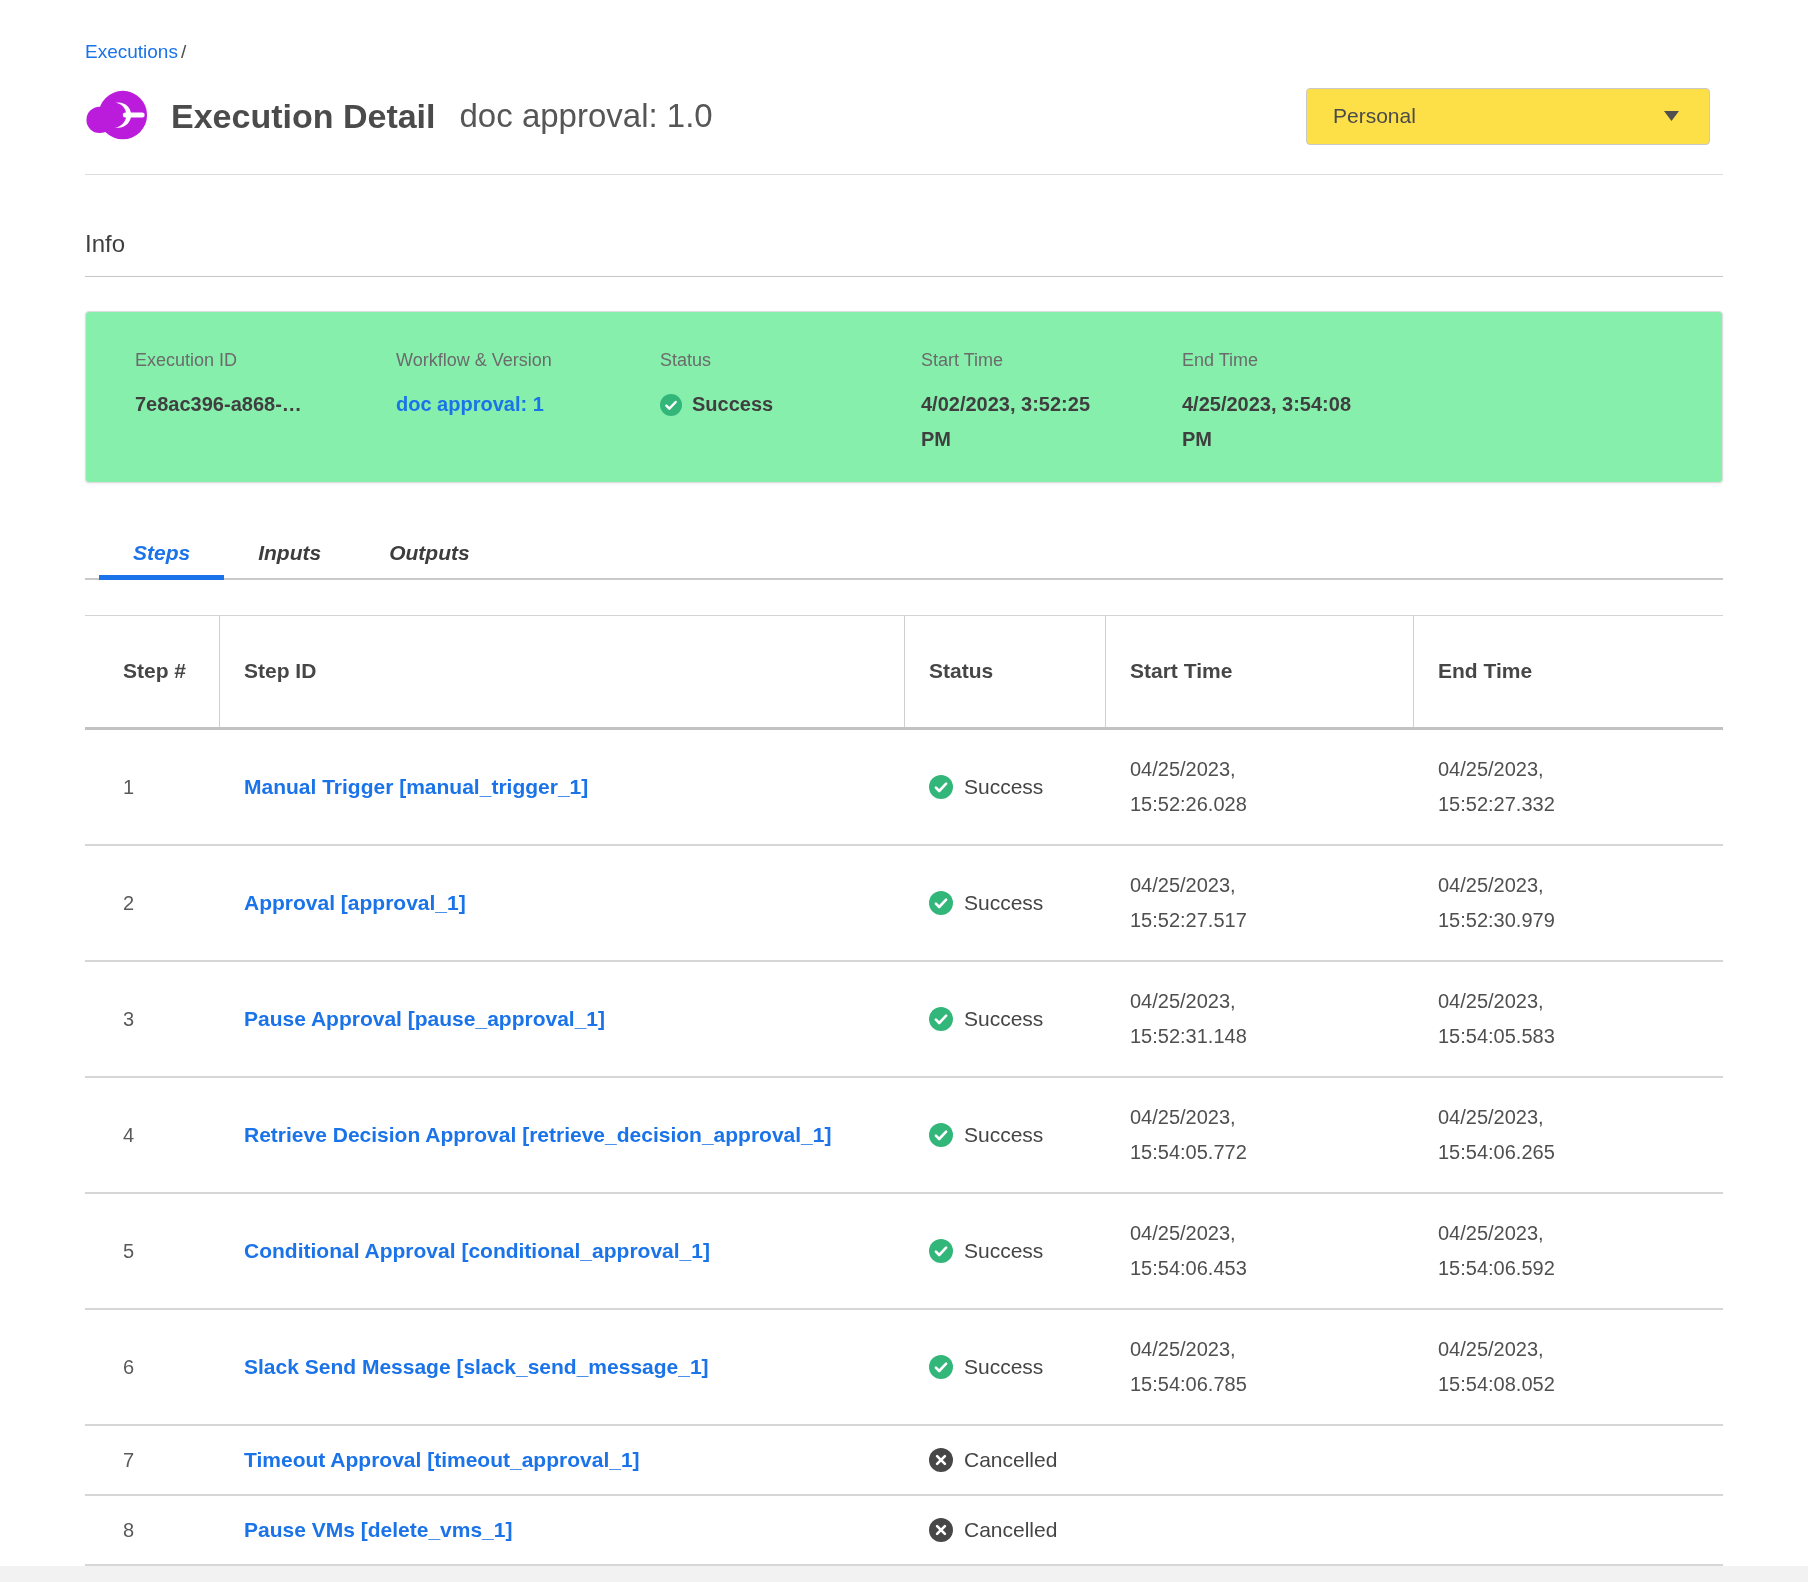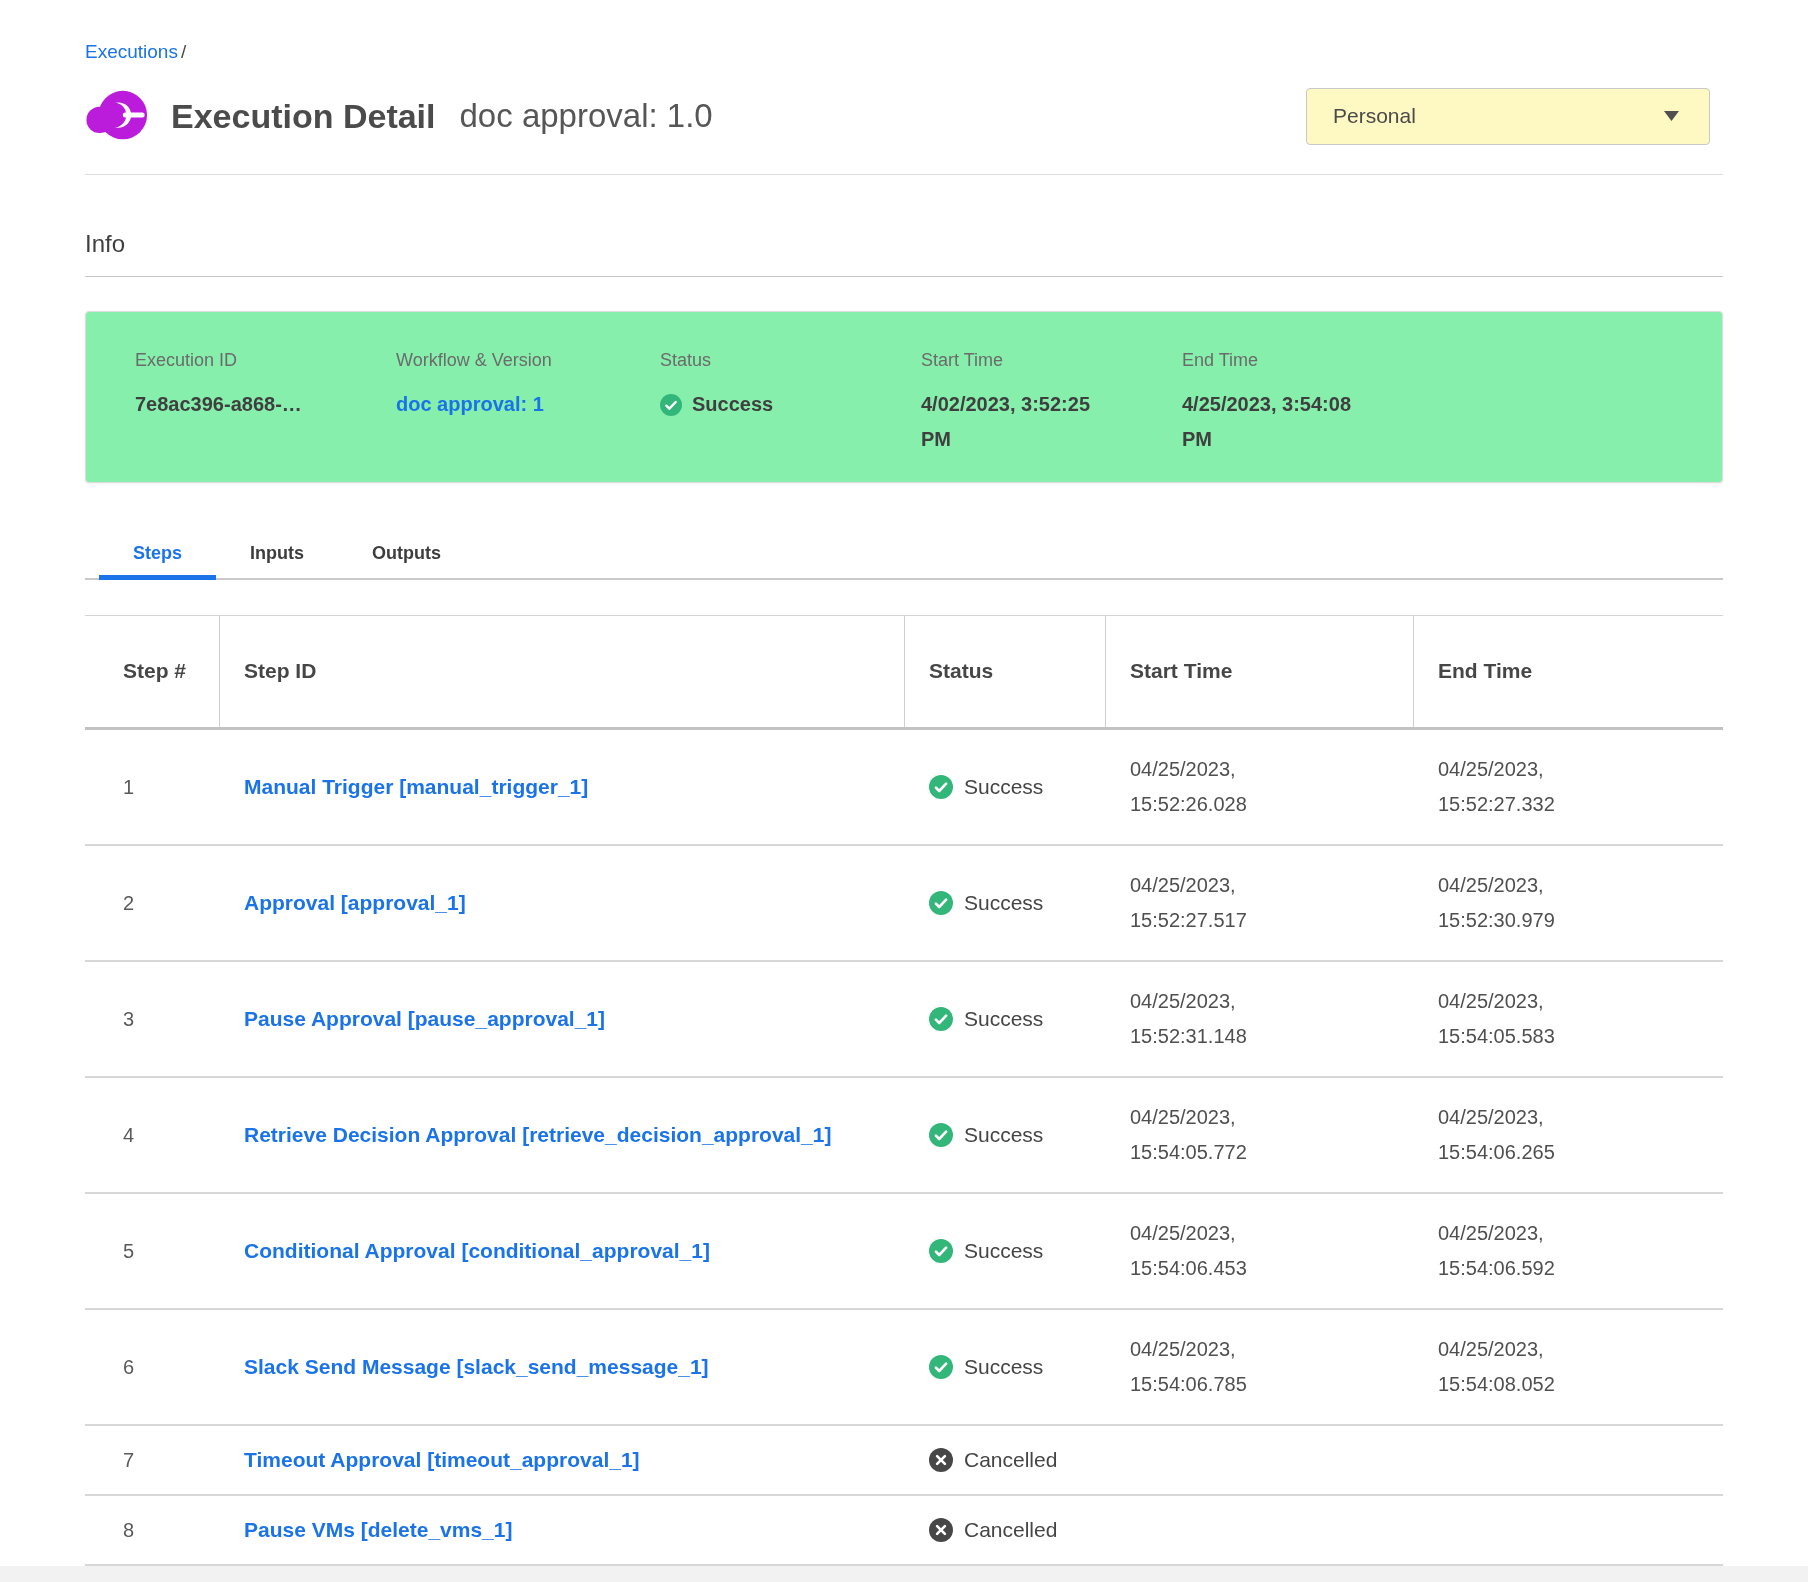--- a/index.html
+++ b/index.html
@@ -29,21 +29,21 @@
   
   .header-row { margin-top: 24px; display: flex; align-items: center; justify-content: space-between; height: 58px; }
   .title-wrap { display: flex; align-items: center; gap: 22px; }
   .logo { width: 64px; height: 58px; flex: 0 0 auto; }
   .page-title { font-size: 34px; font-weight: 700; color: #4b4b4b; }
   .page-subtitle { font-size: 33px; font-weight: 400; color: #565656; margin-left: 2px; }
 
   .scope-select {
     width: 404px; height: 57px;
     border: 1px solid #c9c9c9; border-radius: 4px;
-    background: #fef9c3;
+    background: #fde047;
     display: flex; align-items: center; justify-content: space-between;
     padding: 0 30px 0 26px;
     font-size: 21px; color: #4a4a4a;
     cursor: pointer;
     margin-right: 13px;
   }
 
   .rule-title { border: none; border-top: 1px solid #dcdcdc; margin-top: 29px; }
 
   
@@ -66,22 +66,23 @@
   .info-field .f-value a { color: #1a73e8; text-decoration: none; cursor: pointer; }
   .status-inline { display: flex; align-items: center; gap: 10px; font-size: 20px; font-weight: 600; color: #3f3f3f; }
   .status-inline .icn { width: 22px; height: 22px; display: inline-block; }
 
   
   .tabs { margin-top: 45px; display: flex; border-bottom: 2px solid #c9c9c9; padding-left: 14px; height: 52px; }
   .tab {
     position: relative;
     padding: 0 34px;
     display: flex; align-items: center;
-    font-size: 18px; font-weight: 600; color: #3d3d3d;
+    font-size: 21px; font-weight: 600; color: #3d3d3d;
     cursor: pointer;
+    font-style: italic;
   }
   .tab.active { color: #1a73e8; }
   .tab.active::after {
     content: ""; position: absolute; left: 0; right: 0; bottom: -2px;
     height: 5px; background: #1a73e8;
   }
 
   
   .steps-table { margin-top: 35px; }
   .t-row {

